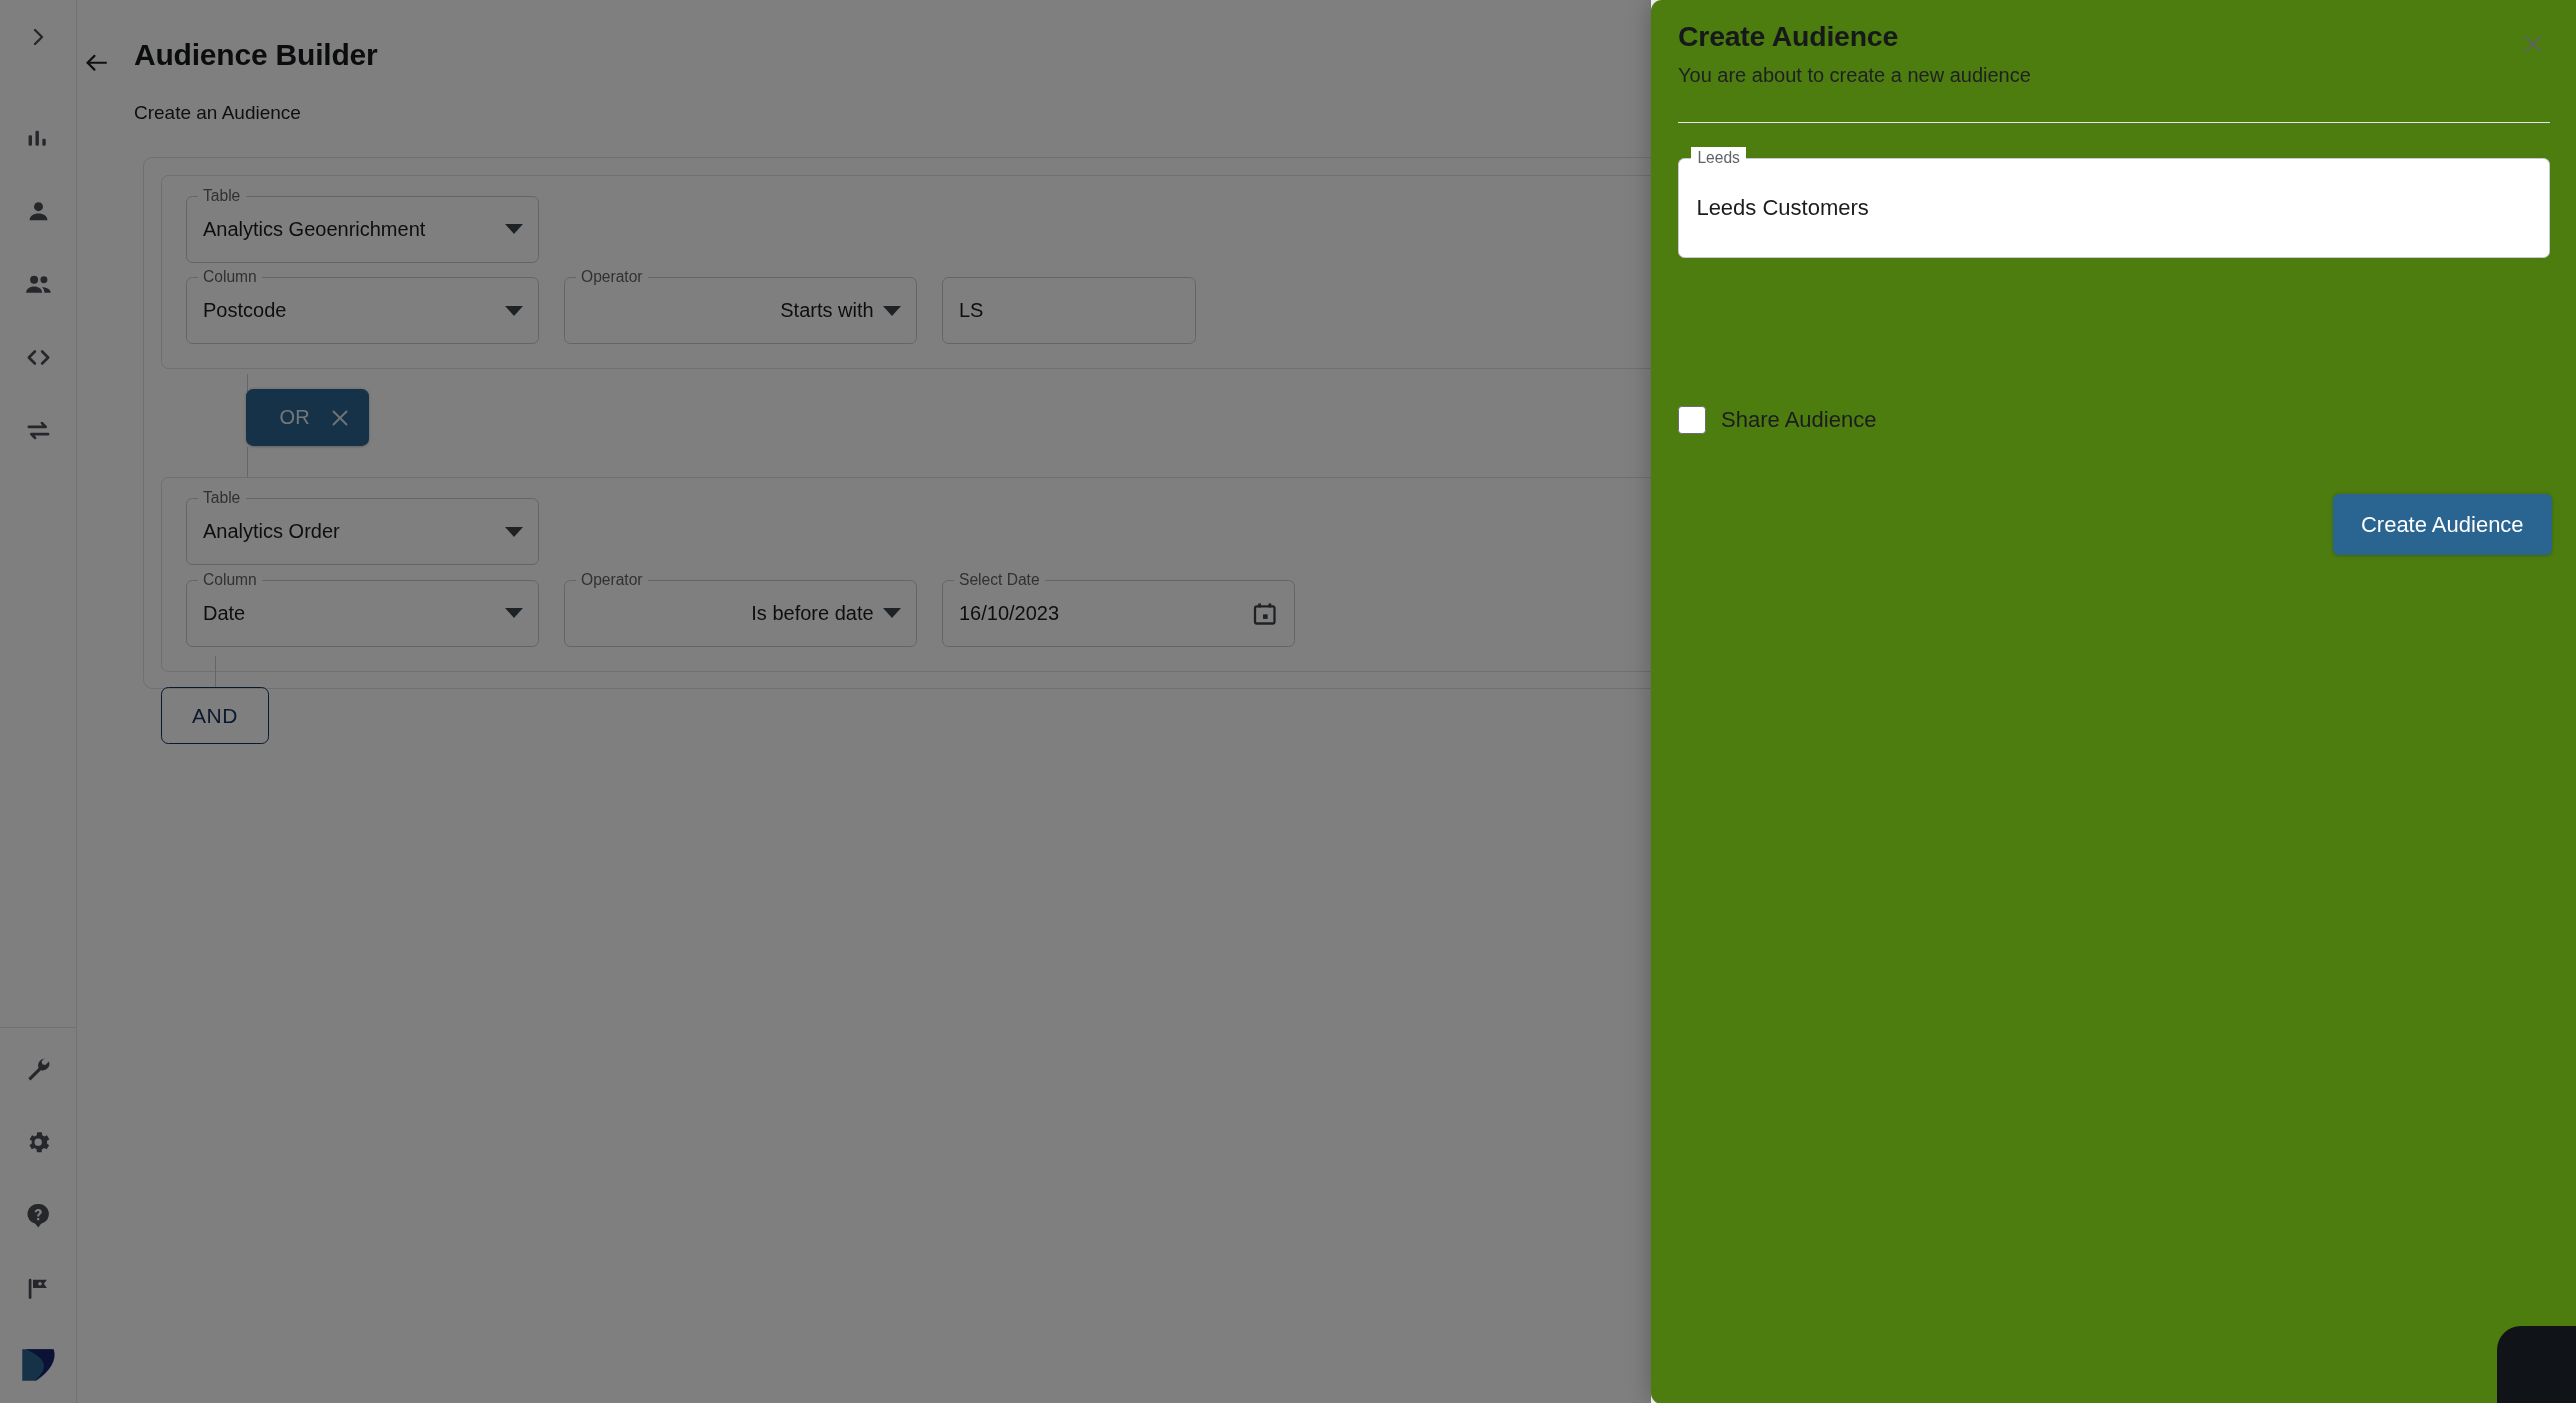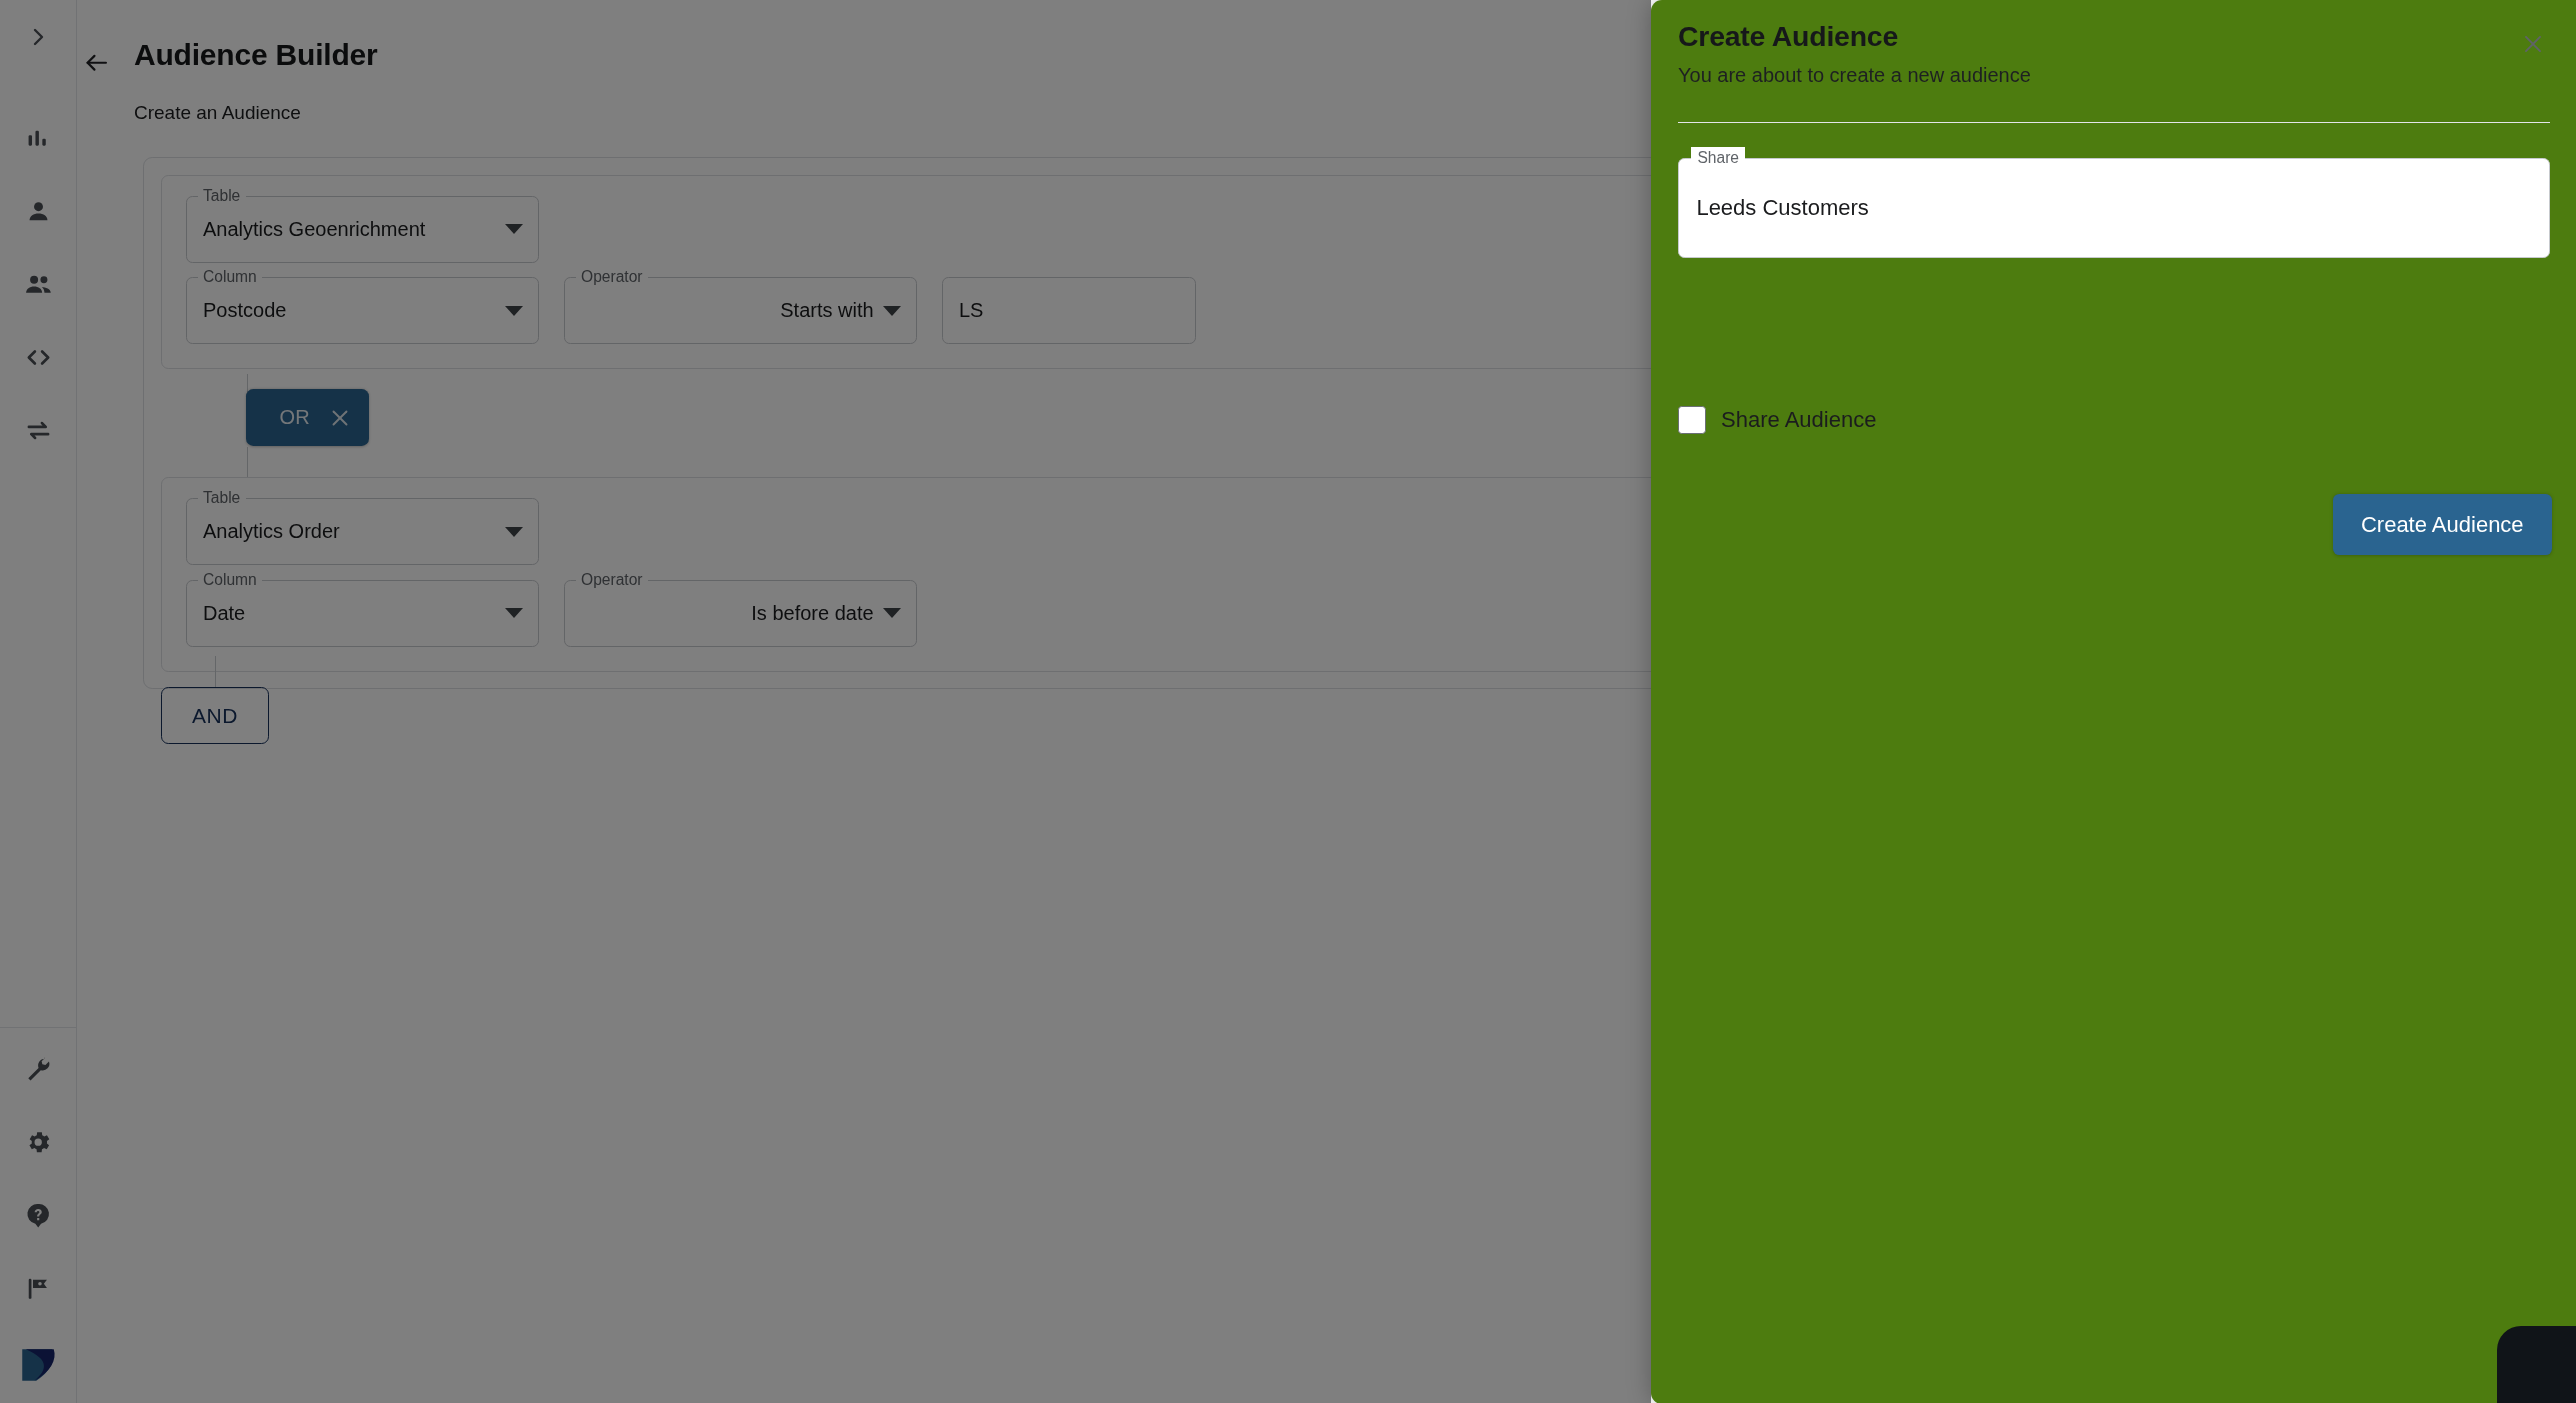--- a/index.html
+++ b/index.html
@@ -402,20 +402,34 @@
         </div>
 
         <div class="field w-op">
           <span class="legend">Operator</span>
           <div class="control">
             <span class="val">Is before date</span>
             <span class="caret"></span>
           </div>
         </div>
 
+        <div class="field w-date">
+          <span class="legend">Select Date</span>
+          <div class="control">
+            <span class="val">16/10/2023</span>
+            <span style="display:flex;align-items:center;color:#3f4448">
+              <svg width="27.5" height="27.5" viewBox="0 0 24 24" fill="none" stroke="currentColor" stroke-width="2">
+                  <rect x="3.5" y="5.5" width="17" height="15" rx="1.6"></rect>
+                  <line x1="7.5" y1="3" x2="7.5" y2="6.5" stroke-width="2.4"></line>
+                  <line x1="16.5" y1="3" x2="16.5" y2="6.5" stroke-width="2.4"></line>
+                  <rect x="10.5" y="12.5" width="4" height="4" fill="currentColor" stroke="none"></rect>
+                </svg>
+            </span>
+          </div>
+        </div>
       </div>
     </div>
   </div>
 
   <div id="or-chip">
     <span class="or-label">OR</span>
     <span class="or-x">
       <svg width="24" height="24" viewBox="0 0 24 24" fill="none" stroke="currentColor" stroke-width="1.9" stroke-linecap="round">
           <line x1="5.5" y1="5.5" x2="18.5" y2="18.5"></line>
           <line x1="18.5" y1="5.5" x2="5.5" y2="18.5"></line>
@@ -443,21 +457,21 @@
           <line x1="18.5" y1="5.5" x2="5.5" y2="18.5"></line>
         </svg>
     </span>
   </div>
 
   <div id="panel-subtitle">You are about to create a new audience</div>
 
   <div id="panel-divider"></div>
 
   <div class="p-field" id="field-name">
-    <span class="p-legend">Share</span>
+    <span class="p-legend">Leeds</span>
     <div class="p-box">
       <span class="p-val">Leeds Customers</span>
     </div>
   </div>
 
 
   <div id="share-row">
     <span id="share-box"></span>
     <span id="share-label">Share Audience</span>
   </div>

